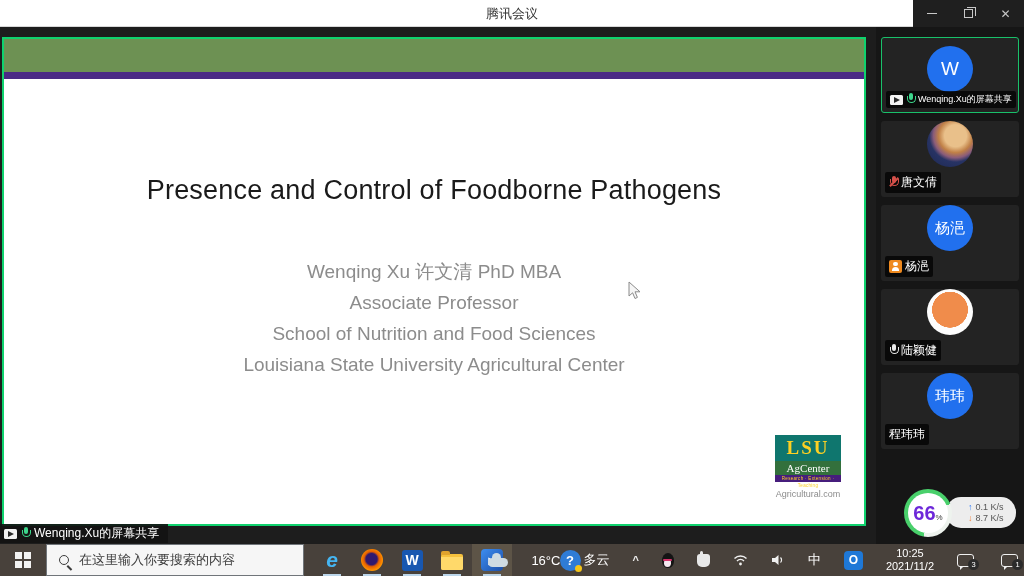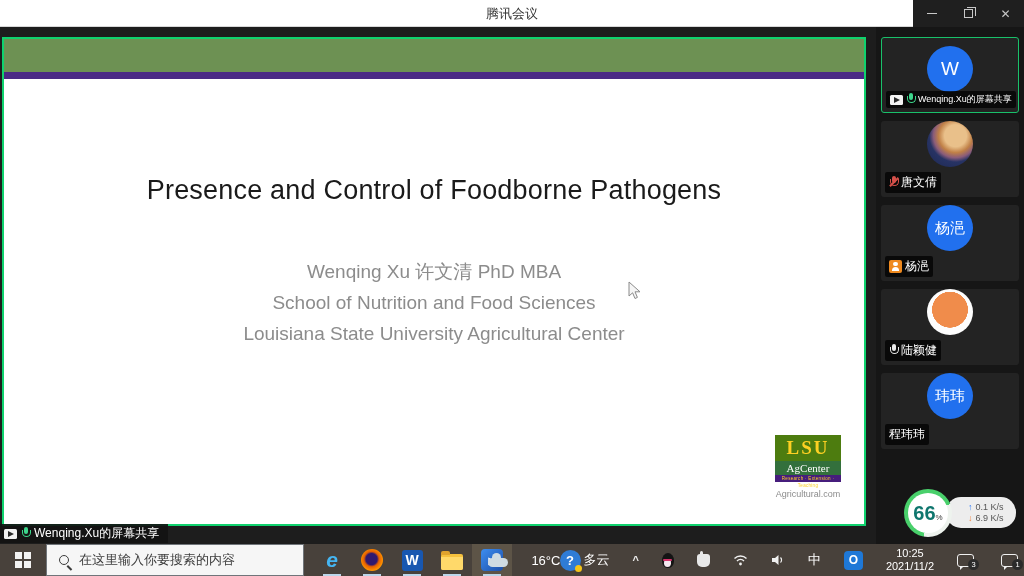--- a/index.html
+++ b/index.html
@@ -24,21 +24,21 @@
   .band-green { height:33px; background:#6d9153; }
   .band-purple { height:7px; background:#4b2a85; }
   .slide-body { position:relative; height:445px; text-align:center; color:#1a1a1a; }
   .slide-title { font-size:27px; letter-spacing:.2px; }
   .slide-title.l1 { padding-top:96px; }
   .slide-title.l2 { padding-top:32px; }
   .author-block { margin-top:50px; color:#8c8c8c; font-size:19px; line-height:31px; }
 
   
   #lsu-logo { position:absolute; left:771px; top:396px; width:66px; height:47px; text-align:center; }
-  .lsu-purple { height:26px; background:#4d7c0f; color:#fdd023; font-family:"Liberation Serif", serif;
+  .lsu-purple { height:26px; background:#0f766e; color:#fdd023; font-family:"Liberation Serif", serif;
     font-weight:bold; font-size:19px; line-height:25px; letter-spacing:2px;text-align:center; }
   .lsu-green { height:14px; background:#33703c; color:#ffffff; font-family:"Liberation Serif", serif;
     font-size:11px; line-height:14px; }
   .lsu-tag { height:7px; background:#461d7c; color:#fdd023; font-size:4.5px; line-height:7px; letter-spacing:.3px; }
   #lsu-web { position:absolute; left:745px; top:450px; width:118px; text-align:center; color:#8c8c8c; font-size:9px; }
 
   
   #cursor { position:absolute; left:628px; top:281px; z-index:30; }
 
   
@@ -77,21 +77,21 @@
   .name-bar.small { font-size:9px; }
 
   
   #net-pill { position:absolute; left:946px; top:497px; width:70px; height:31px; background:#ededed; border-radius:15px;
     z-index:24; display:flex; flex-direction:column; justify-content:center; padding-left:22px; gap:1px; }
   #net-pill .row { display:flex; align-items:center; gap:3px; font-size:9px; color:#555; line-height:10px; }
   #net-pill .up { color:#3b82f6; font-size:9px; } #net-pill .down { color:#f2803a; font-size:9px; }
   #battery-ring { position:absolute; left:904px; top:489px; width:48px; height:48px; border-radius:50%; z-index:25;
     background:conic-gradient(from 190deg,#49d06b 0 66%,#eef3ee 66% 100%); display:flex; align-items:center; justify-content:center; }
   #battery-core { width:40px; height:40px; border-radius:50%; background:#fff; display:flex; align-items:baseline; justify-content:center; }
-  #battery-core .num { font-size:20px; font-weight:bold; color:#0f766e; line-height:40px; }
+  #battery-core .num { font-size:20px; font-weight:bold; color:#6d28d9; line-height:40px; }
   #battery-core .unit { font-size:8px; color:#3a3a3a; }
 
   
   #taskbar { position:absolute; left:0; top:544px; width:1024px; height:32px; background:#48413b; color:#fff; }
   #start-btn { position:absolute; left:0; top:0; width:46px; height:32px; display:flex; align-items:center; justify-content:center; }
   .winlogo { display:grid; grid-template-columns:7px 7px; grid-template-rows:7px 7px; gap:1.5px; }
   .winlogo i { background:#f2f2f2; }
   #search-box { position:absolute; left:46px; top:0; width:258px; height:32px; background:#f6f6f6;
     border:1px solid #70757a; display:flex; align-items:center; gap:10px; padding-left:12px; }
   .mag { width:10px; height:10px; border:1.6px solid #3c3c3c; border-radius:50%; position:relative; display:inline-block; }
@@ -156,20 +156,21 @@
     </div>
   </div>
 
   <div id="share-region">
     <div class="band-green"></div>
     <div class="band-purple"></div>
     <div class="slide-body">
       <div class="slide-title l1">Presence and Control of Foodborne Pathogens</div>
       <div class="author-block">
         <div>Wenqing Xu 许文清 PhD MBA</div>
+        <div>Associate Professor</div>
         <div>School of Nutrition and Food Sciences</div>
         <div>Louisiana State University Agricultural Center</div>
       </div>
     </div>
     <div id="lsu-logo">
       <div class="lsu-purple">LSU</div>
       <div class="lsu-green">AgCenter</div>
       <div class="lsu-tag">Research · Extension · Teaching</div>
     </div>
     <div id="lsu-web">Agricultural.com</div>
@@ -234,21 +235,21 @@
 
   </div>
 
   <div id="net-pill">
     <div class="row">
       <span class="up">↑</span>
       <span>0.1 K/s</span>
     </div>
     <div class="row">
       <span class="down">↓</span>
-      <span>6.9 K/s</span>
+      <span>8.7 K/s</span>
     </div>
   </div>
   <div id="battery-ring">
     <div id="battery-core">
       <span class="num">66</span>
       <span class="unit">%</span>
     </div>
   </div>
 
   <div id="taskbar">

